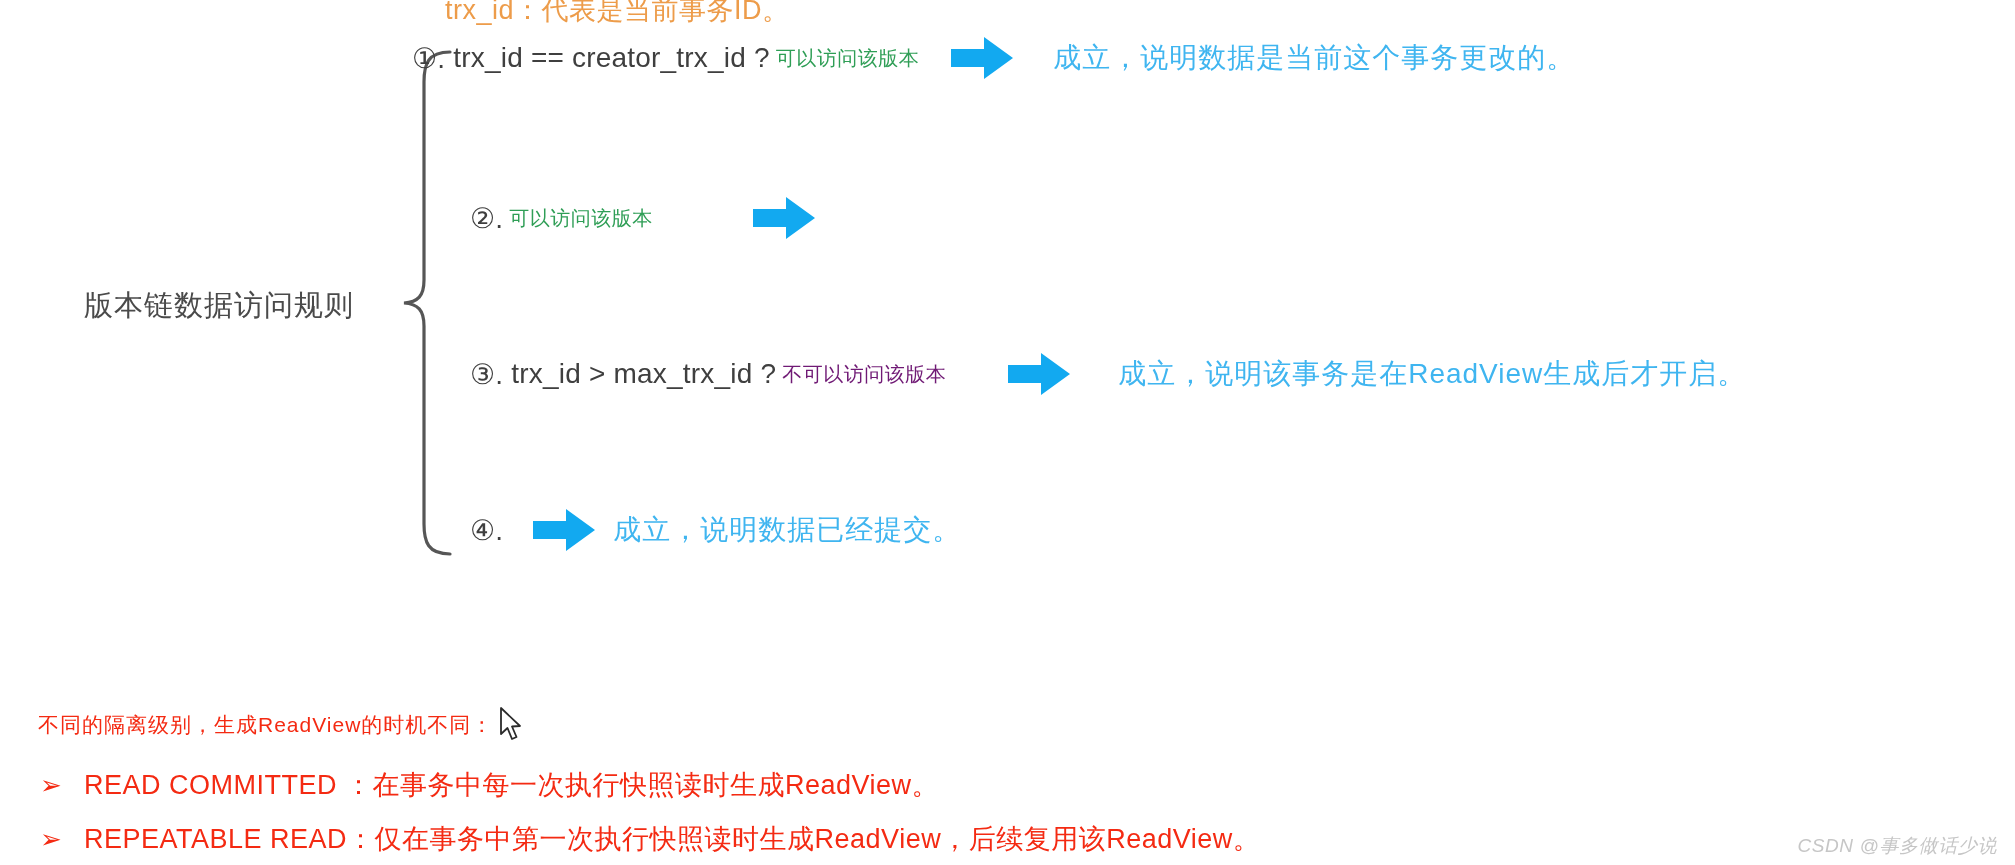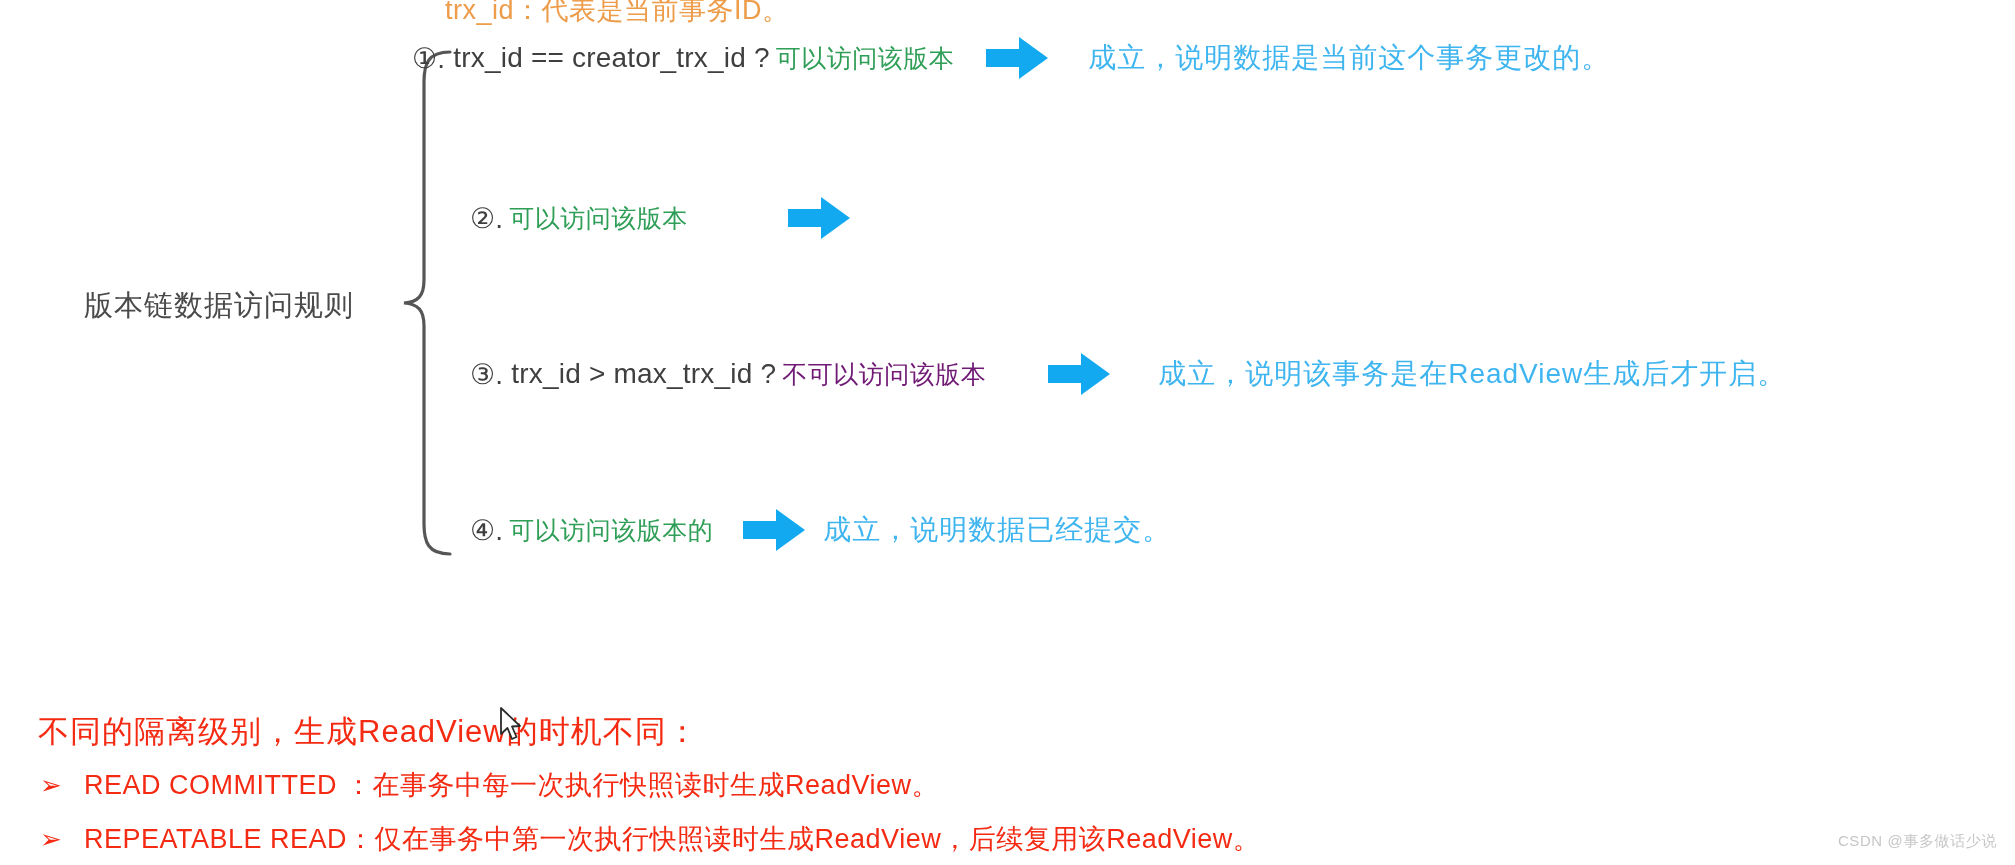--- a/index.html
+++ b/index.html
@@ -50,21 +50,21 @@
     display: flex;
     align-items: center;
     white-space: nowrap;
   }
   .rule-text {
     font-size: 28px;
     color: #3f3f3f;
     letter-spacing: 0.2px;
   }
   .verdict {
-    font-size: 25px;
+    font-size: 20px;
     margin-left: 6px;
     letter-spacing: 0.5px;
   }
   .verdict.allow { color: #2f9e56; }
   .verdict.deny  { color: #701a75; }
 
   .arrow-icon {
     display: inline-block;
     width: 62px;
     height: 44px;
@@ -84,21 +84,21 @@
 
   #rule-1 .arrow-icon { margin-left: 32px; margin-right: 40px; }
   #rule-2 .arrow-icon { margin-left: 100px; margin-right: 50px; }
   #rule-3 .arrow-icon { margin-left: 62px; margin-right: 48px; }
   #rule-4 .arrow-icon { margin-left: 30px; margin-right: 18px; }
 
   
   #isolation-heading {
     left: 38px;
     top: 711px;
-    font-size: 31px;
+    font-size: 21px;
     color: #f42a12;
     letter-spacing: 1px;
   }
   .bullet-row {
     position: absolute;
     display: flex;
     align-items: baseline;
     white-space: nowrap;
     color: #f42a12;
   }
@@ -112,24 +112,25 @@
   .bullet-text {
     font-size: 27px;
     letter-spacing: 0.5px;
   }
   #bullet-rc { left: 40px; top: 767px; }
   #bullet-rr { left: 40px; top: 821px; }
 
   
   #watermark {
     right: 18px;
-    bottom: 14px;
-    font-size: 15px;
+    bottom: 6px;
+    font-size: 19px;
     color: #c6c6c6;
     letter-spacing: 0.6px;
+    font-style: italic;
   }
 
   
   #cursor {
     left: 499px;
     top: 707px;
     width: 26px;
     height: 36px;
   }
 </style>
@@ -167,21 +168,20 @@
   <span class="rule-text" style="margin-left:8px">trx_id &gt; max_trx_id ?</span>
   <span class="verdict deny">不可以访问该版本</span>
   <svg class="arrow-icon" viewBox="0 0 62 44" aria-hidden="true">
     <path d="M0 13 L33 13 L33 1 L62 22 L33 43 L33 31 L0 31 Z" fill="#12a9f0"></path>
   </svg>
   <span class="conclusion">成立，说明该事务是在ReadView生成后才开启。</span>
 </div>
 
 <div class="rule-row" id="rule-4">
   <span class="rule-text">④.</span>
-  <span class="verdict allow">可以访问该版本的</span>
   <svg class="arrow-icon" viewBox="0 0 62 44" aria-hidden="true">
     <path d="M0 13 L33 13 L33 1 L62 22 L33 43 L33 31 L0 31 Z" fill="#12a9f0"></path>
   </svg>
   <span class="conclusion">成立，说明数据已经提交。</span>
 </div>
 
 <div class="abs" id="isolation-heading">不同的隔离级别，生成ReadView的时机不同：</div>
 
 <div class="bullet-row" id="bullet-rc">
   <span class="bullet-mark">➢</span>

